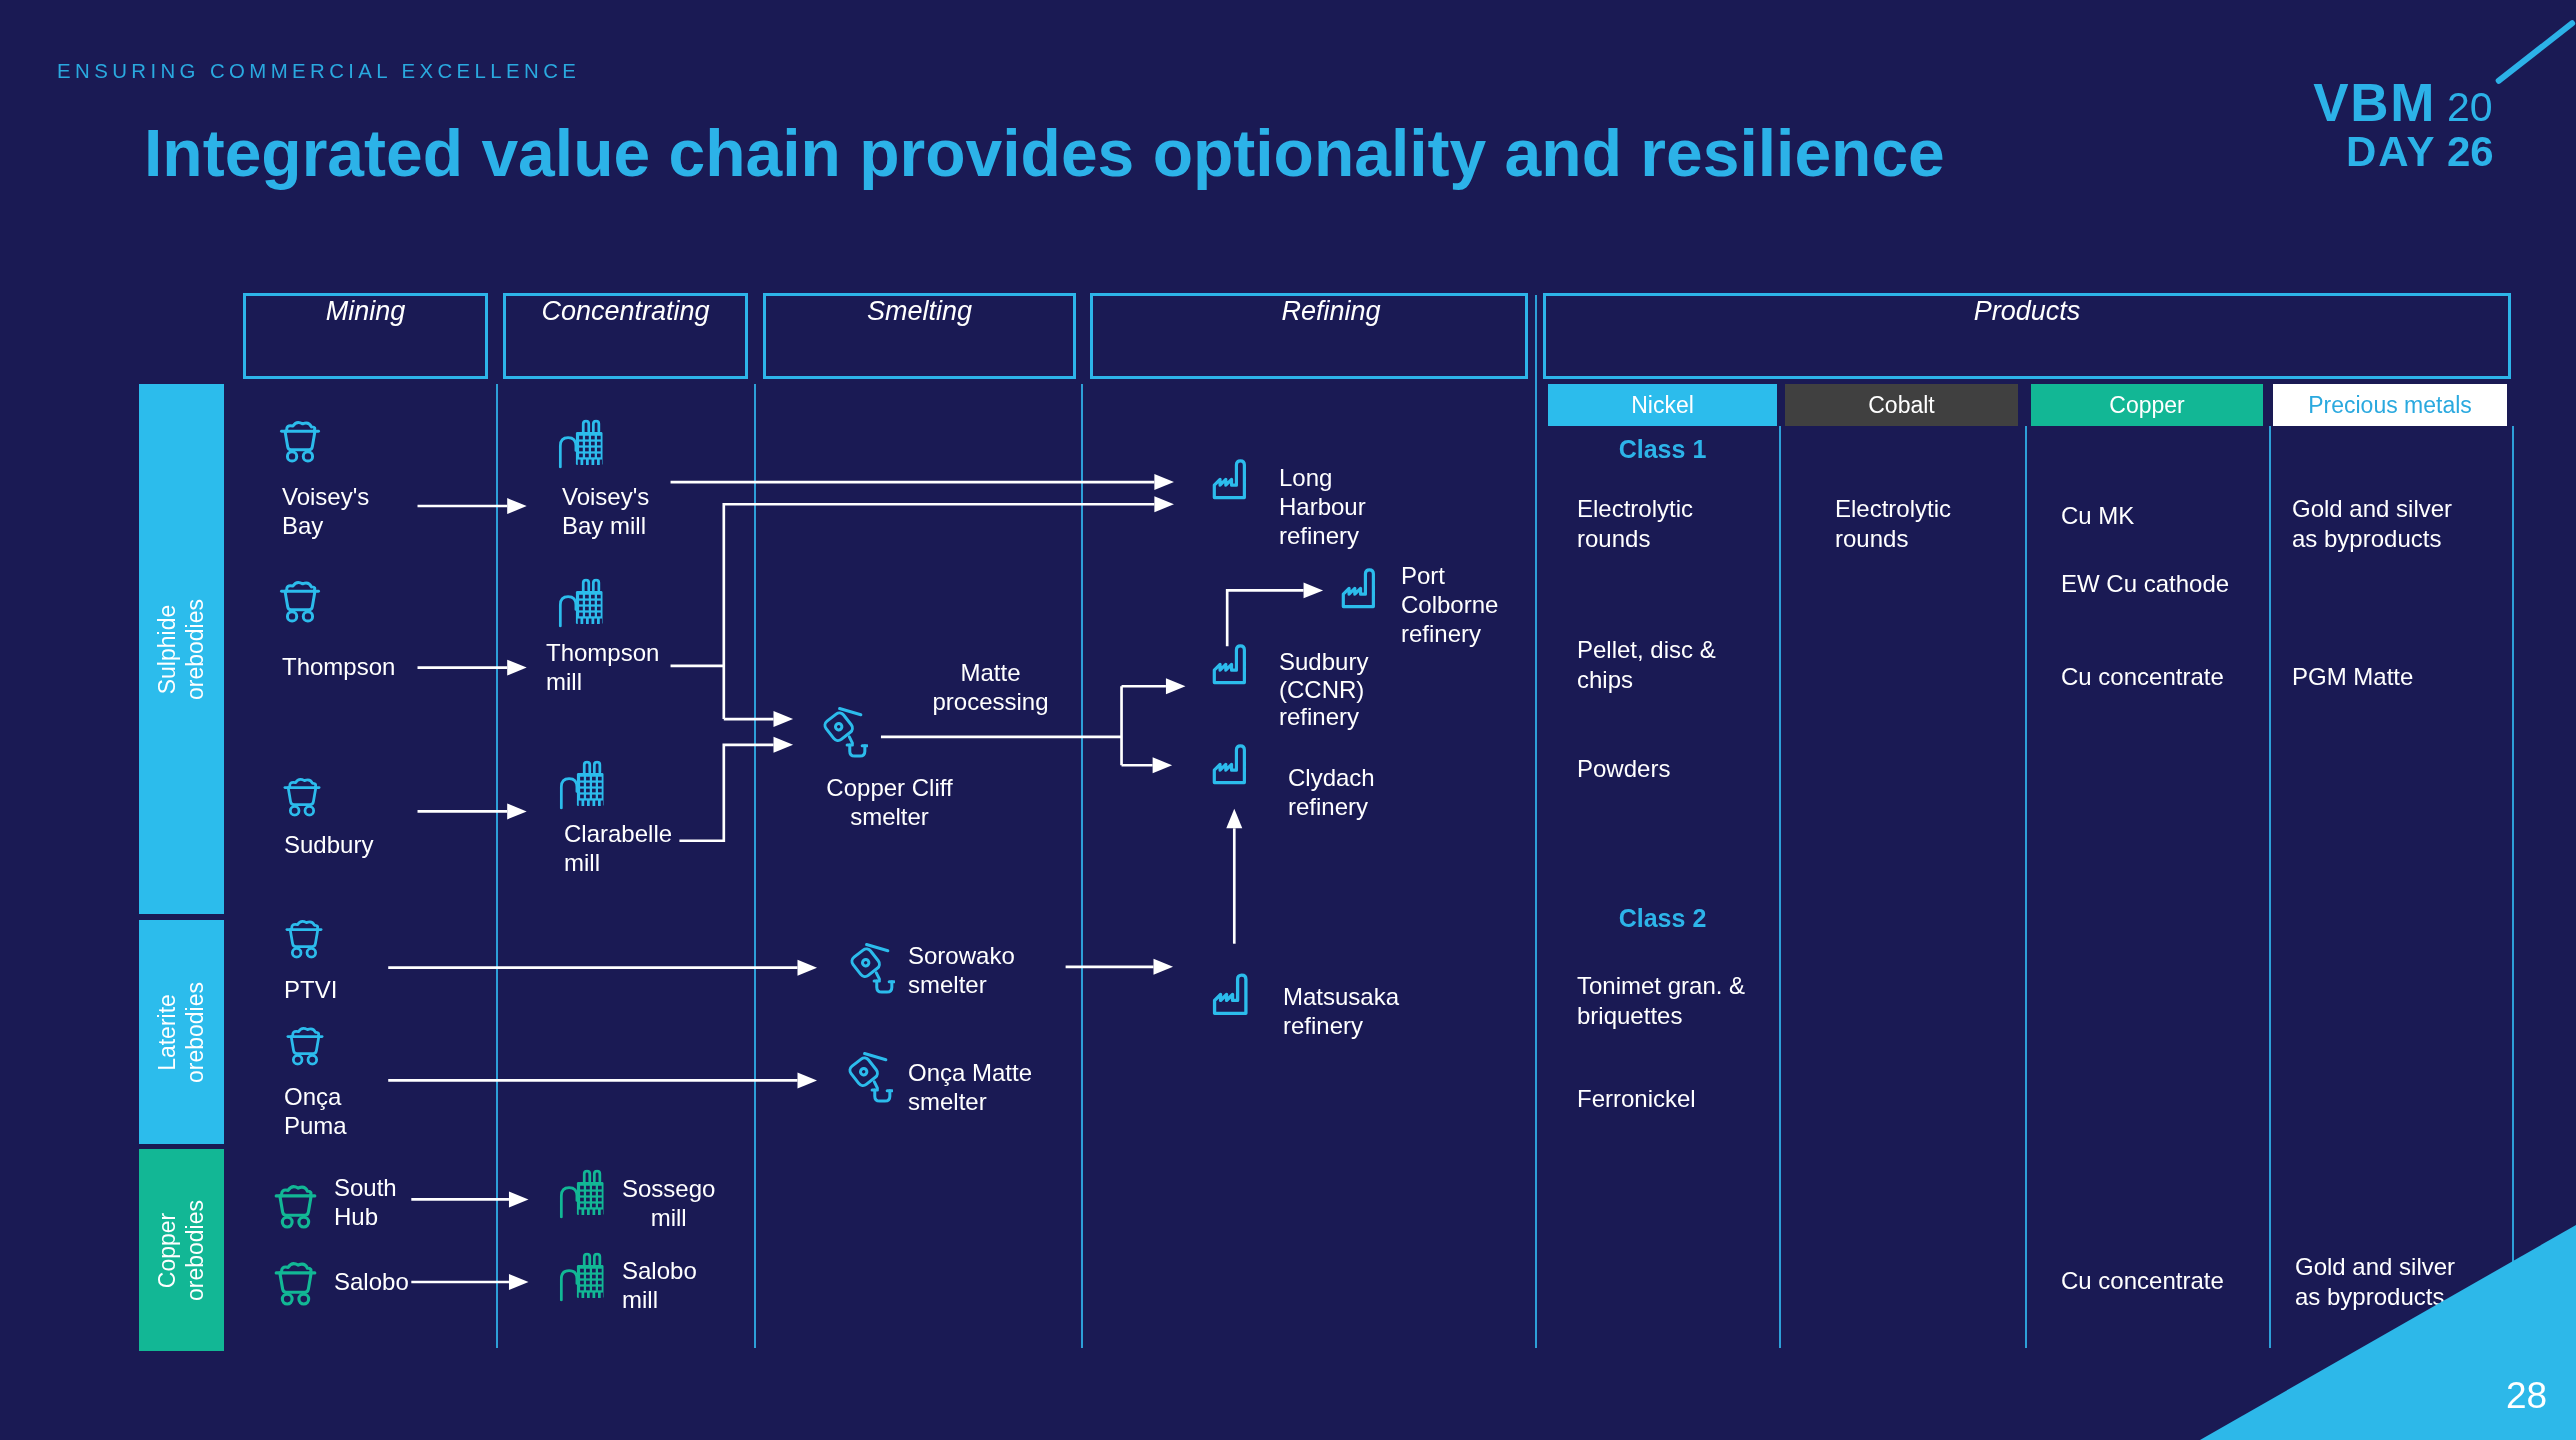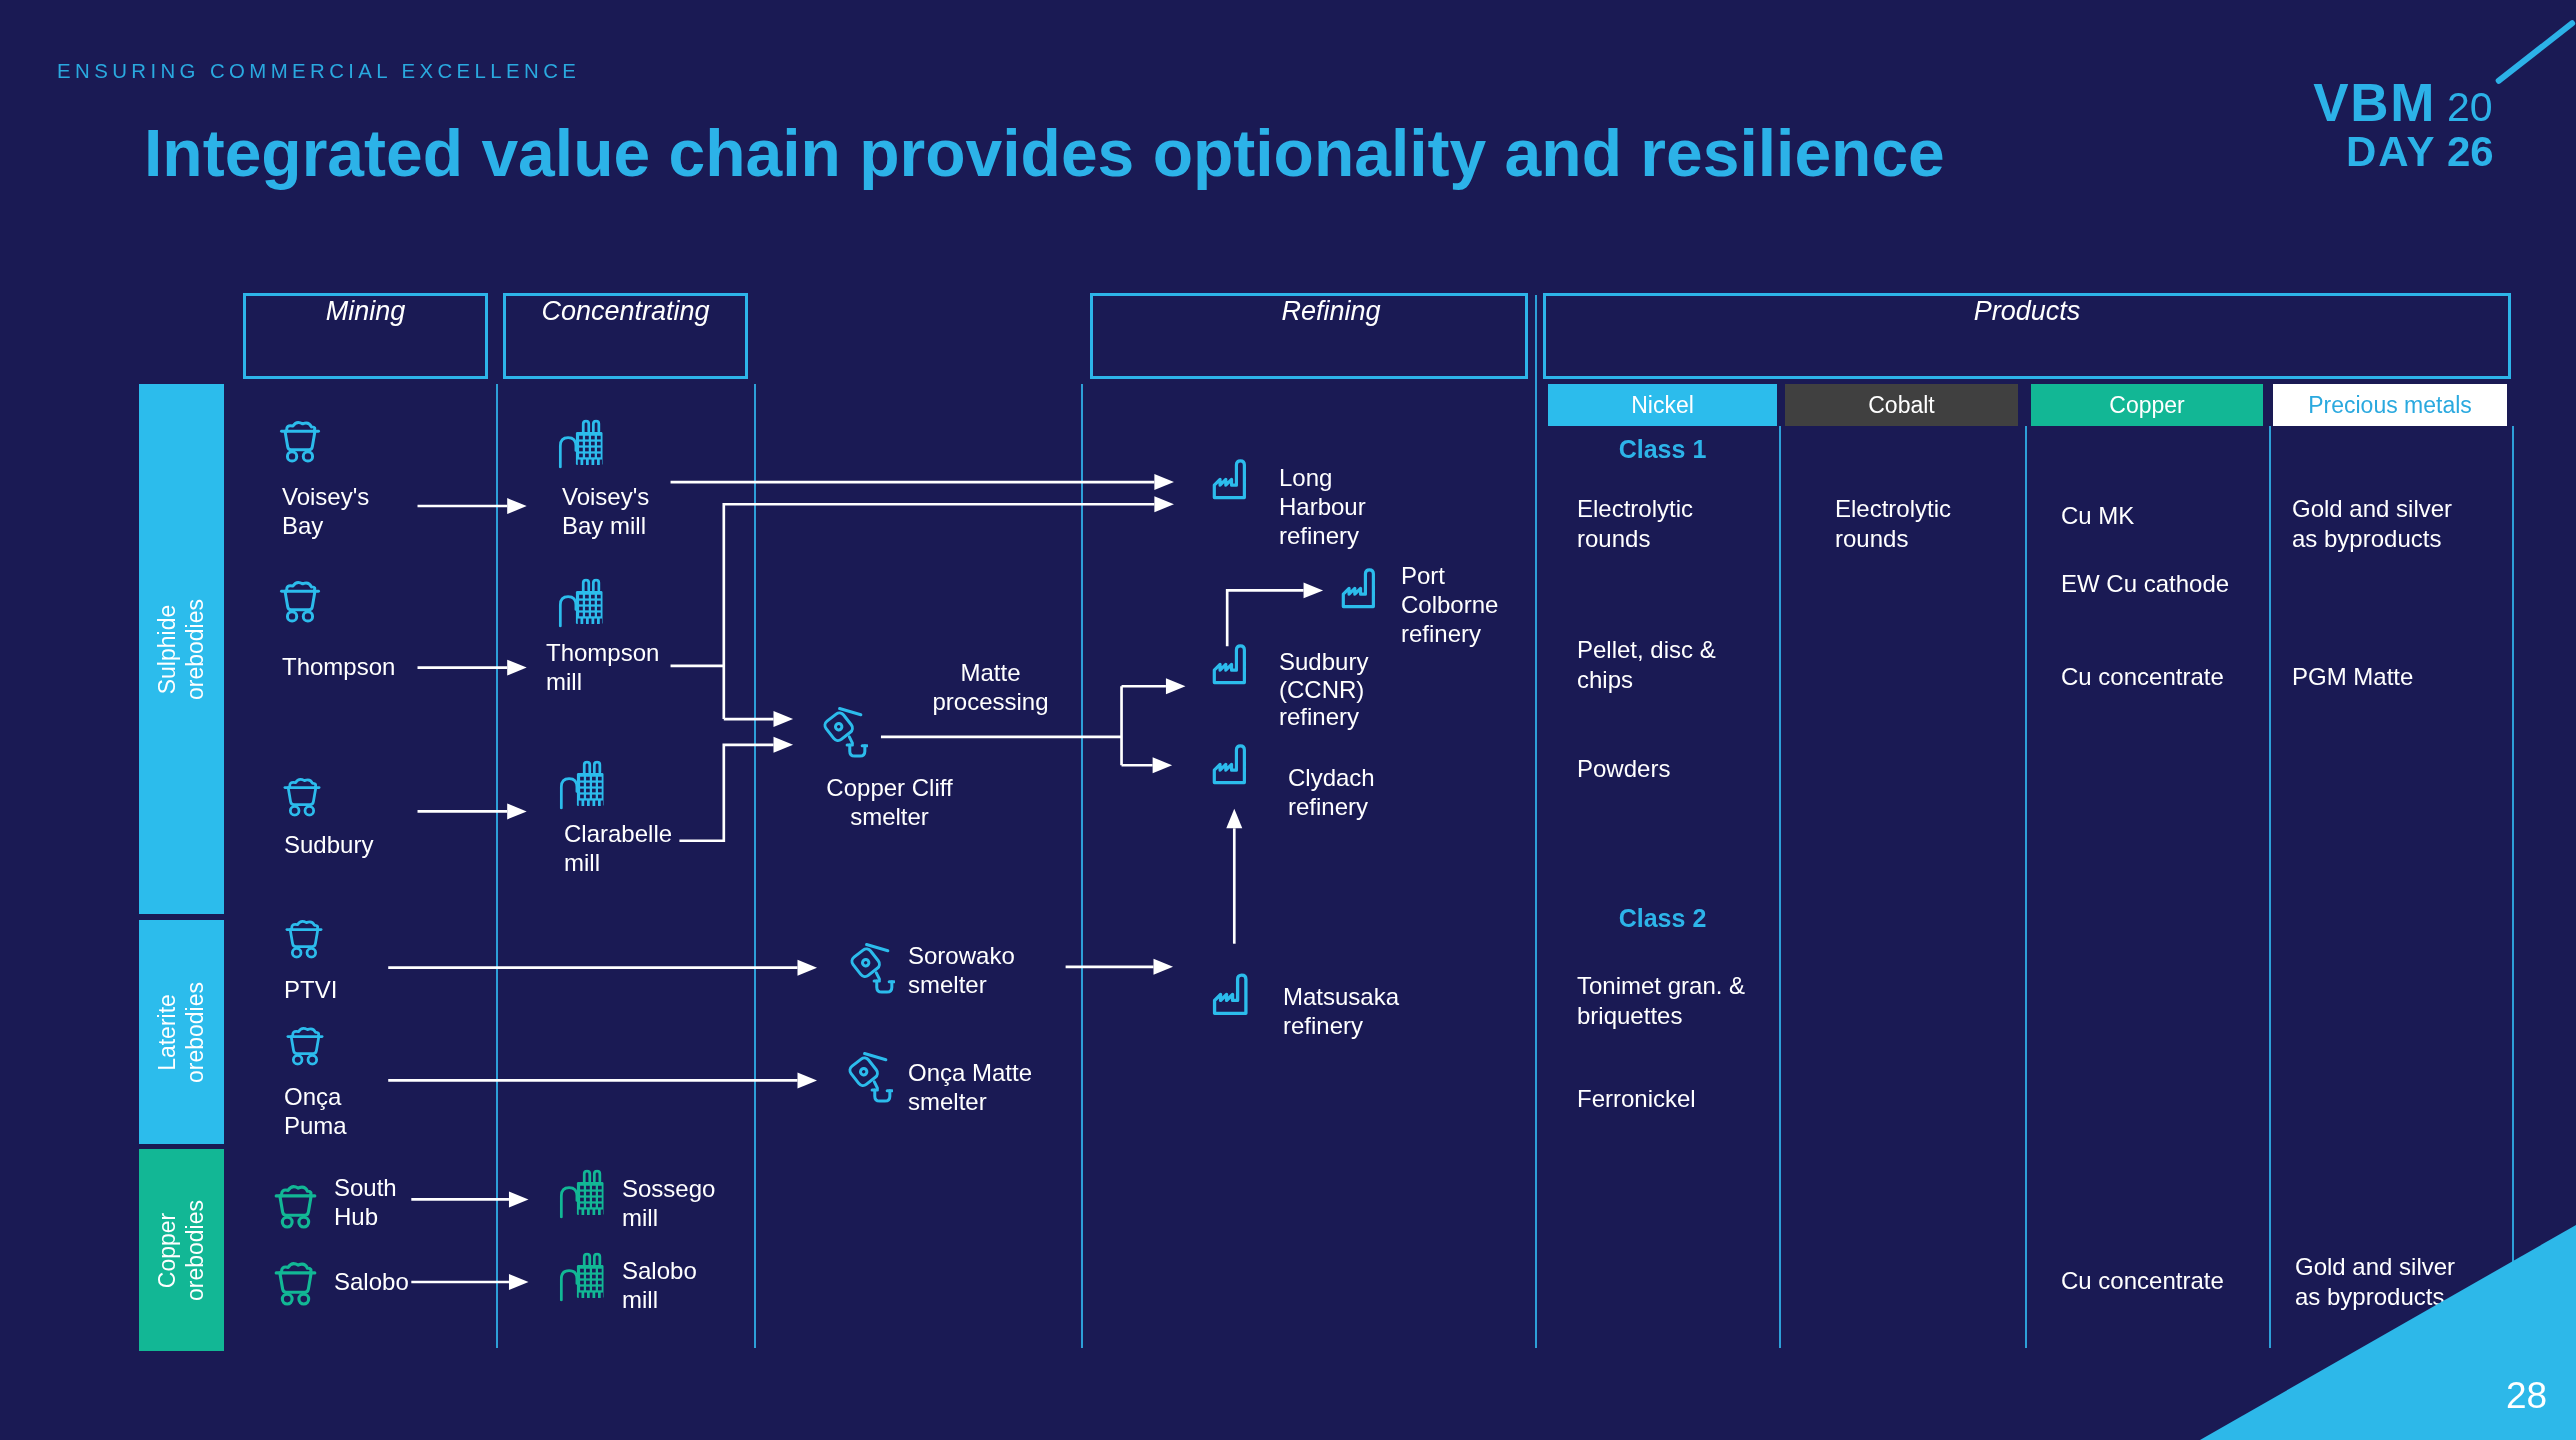--- a/index.html
+++ b/index.html
@@ -112,20 +112,23 @@
     </div>
   </div>
   <div class="slash" style="left:2486px;top:49px;"></div>
 
   <div class="stage-box" style="left:243px;top:293px;width:245px;height:86px;">
       <span>Mining</span>
     </div>
   <div class="stage-box" style="left:503px;top:293px;width:245px;height:86px;">
       <span>Concentrating</span>
     </div>
+  <div class="stage-box" style="left:763px;top:293px;width:313px;height:86px;">
+      <span>Smelting</span>
+    </div>
   <div class="stage-box" style="left:1090px;top:293px;width:438px;height:86px;padding-left:44px;">
       <span>Refining</span>
     </div>
   <div class="stage-box" style="left:1543px;top:293px;width:968px;height:86px;">
       <span>Products</span>
     </div>
 
   <div class="divider" style="left:496px;top:384px;height:964px;"></div>
   <div class="divider" style="left:754px;top:384px;height:964px;"></div>
   <div class="divider" style="left:1081px;top:384px;height:964px;"></div>
@@ -271,21 +274,21 @@
       <use href="#icon-mill"></use>
     </svg>
   <div class="nl" style="left:564px;top:819px;">
     <div>Clarabelle</div>
     <div>mill</div>
   </div>
 
   <svg class="icon" style="left:554px;top:1169px;color:#12b795;" width="55" height="50" viewBox="0 0 62 56">
       <use href="#icon-mill"></use>
     </svg>
-  <div class="nl" style="left:622px;top:1174px;">
+  <div class="nl" style="left:622px;top:1174px;text-align:center;">
     <div>Sossego</div>
     <div>mill</div>
   </div>
 
   <svg class="icon" style="left:554px;top:1252px;color:#12b795;" width="55" height="50" viewBox="0 0 62 56">
       <use href="#icon-mill"></use>
     </svg>
   <div class="nl" style="left:622px;top:1256px;">
     <div>Salobo</div>
     <div>mill</div>

